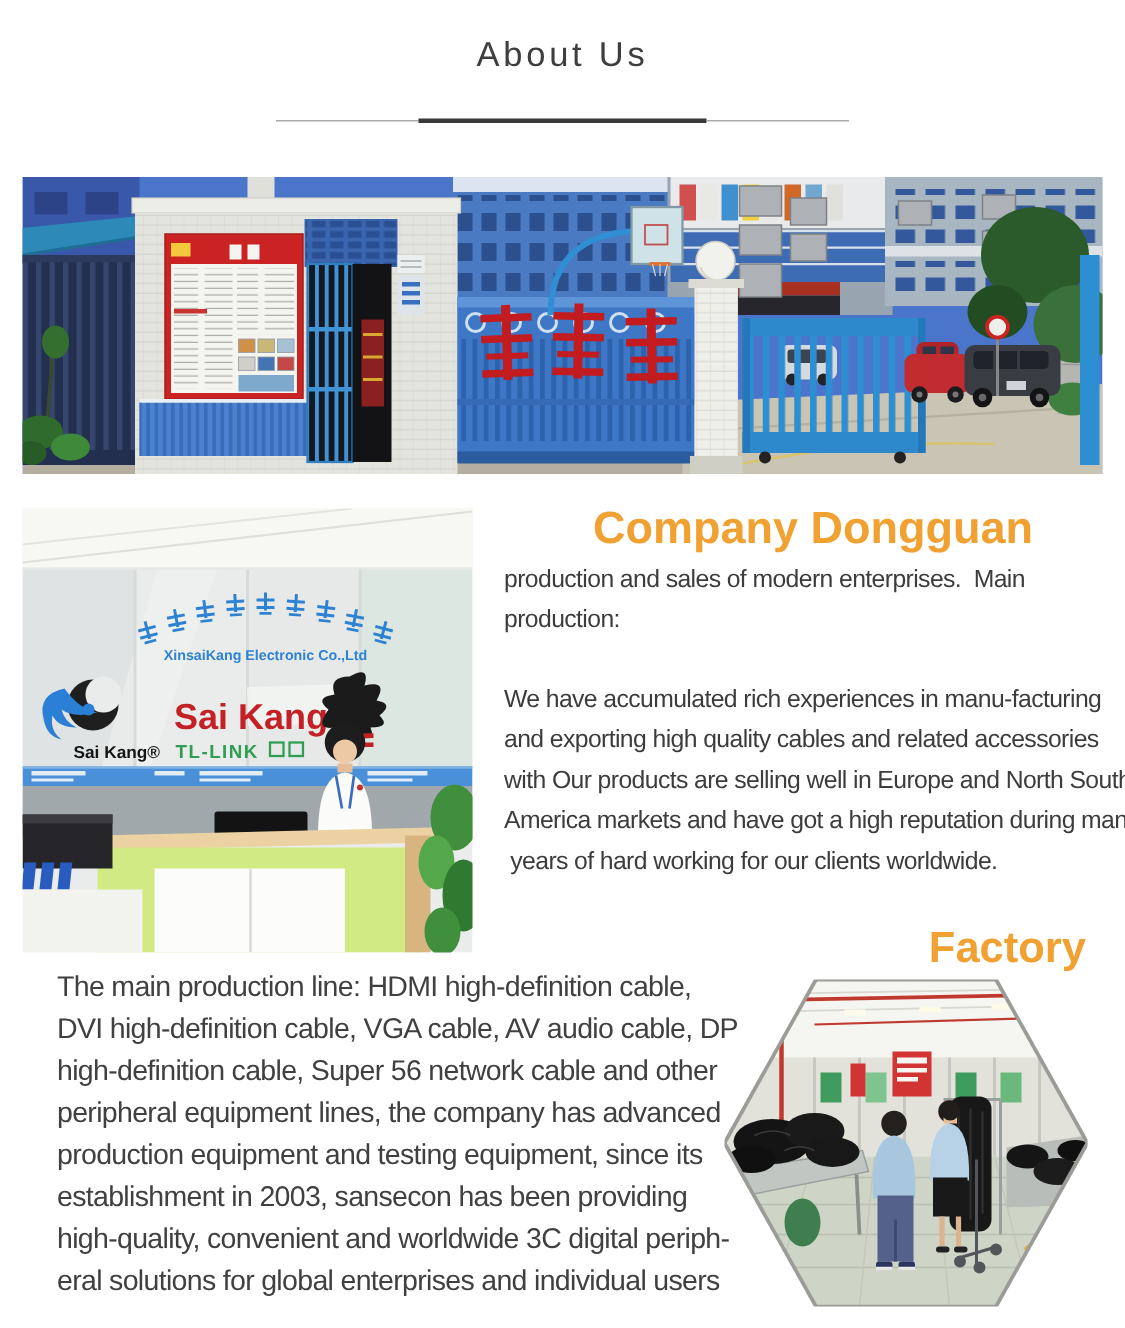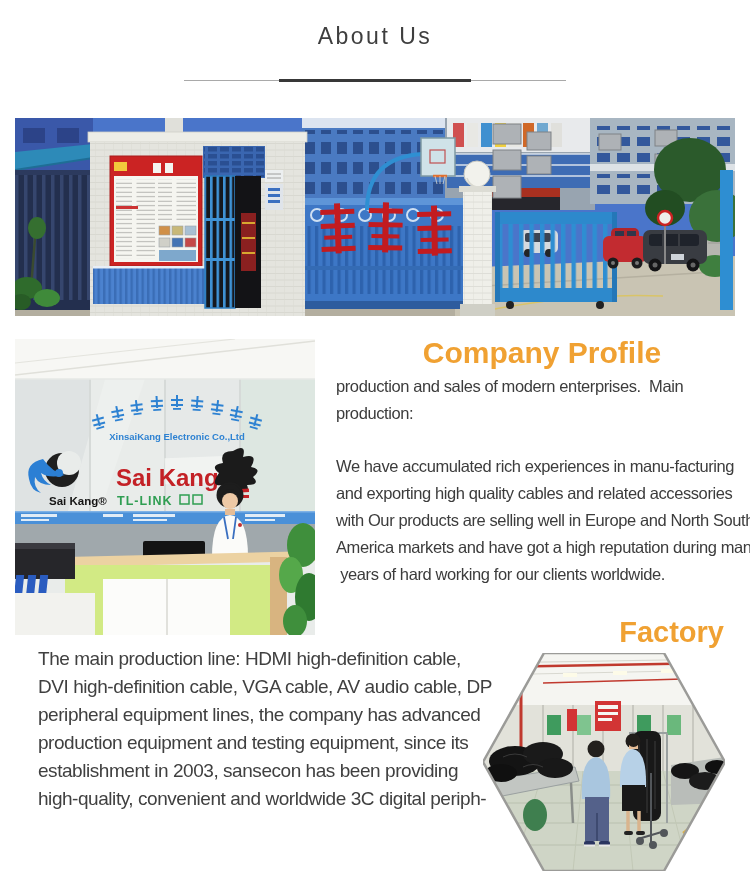--- a/index.html
+++ b/index.html
@@ -397,41 +397,43 @@
       <g>
         <ellipse cx="288" cy="206" rx="16" ry="22" fill="#3f8f3c"></ellipse>
         <ellipse cx="276" cy="236" rx="12" ry="18" fill="#55a84a"></ellipse>
         <ellipse cx="294" cy="258" rx="14" ry="24" fill="#2f7a30"></ellipse>
         <ellipse cx="280" cy="282" rx="12" ry="16" fill="#3f8f3c"></ellipse>
       </g>
     </svg>
   </figure>
 
   <div class="profile-text">
-    <h2 class="profile-heading">Company Profile</h2>
+    <h2 class="profile-heading">Company Dongguan</h2>
     <div class="para1">
       <div class="body-line">production and sales of modern enterprises.  Main</div>
       <div class="body-line">production:</div>
     </div>
     <div class="para2">
       <div class="body-line">We have accumulated rich experiences in manu-facturing</div>
       <div class="body-line">and exporting high quality cables and related accessories</div>
       <div class="body-line">with Our products are selling well in Europe and North South</div>
       <div class="body-line">America markets and have got a high reputation during many</div>
       <div class="body-line"> years of hard working for our clients worldwide.</div>
     </div>
   </div>
 
   <div class="production-text">
     <div class="prod-line">The main production line: HDMI high-definition cable,</div>
     <div class="prod-line">DVI high-definition cable, VGA cable, AV audio cable, DP</div>
+    <div class="prod-line">high-definition cable, Super 56 network cable and other</div>
     <div class="prod-line">peripheral equipment lines, the company has advanced</div>
     <div class="prod-line">production equipment and testing equipment, since its</div>
     <div class="prod-line">establishment in 2003, sansecon has been providing</div>
     <div class="prod-line">high-quality, convenient and worldwide 3C digital periph-</div>
+    <div class="prod-line">eral solutions for global enterprises and individual users</div>
   </div>
 
   <h2 class="factory-heading">Factory</h2>
 
   <figure class="hex-photo">
     <svg viewBox="0 0 242 218" preserveAspectRatio="none">
       <defs>
         <clipPath id="hexclip">
           <polygon points="61,0 181,0 242,109 181,218 61,218 0,109"></polygon>
         </clipPath>

